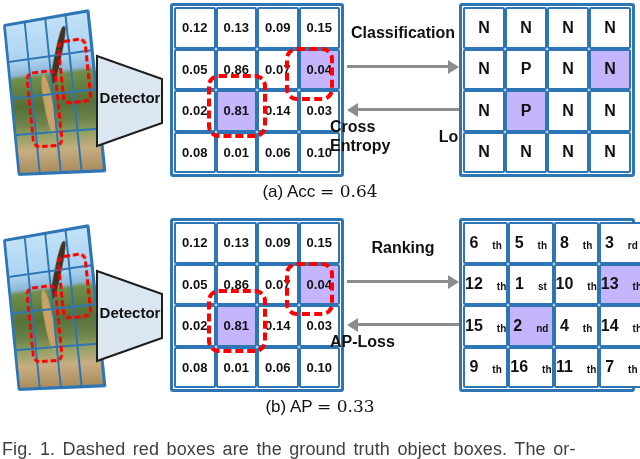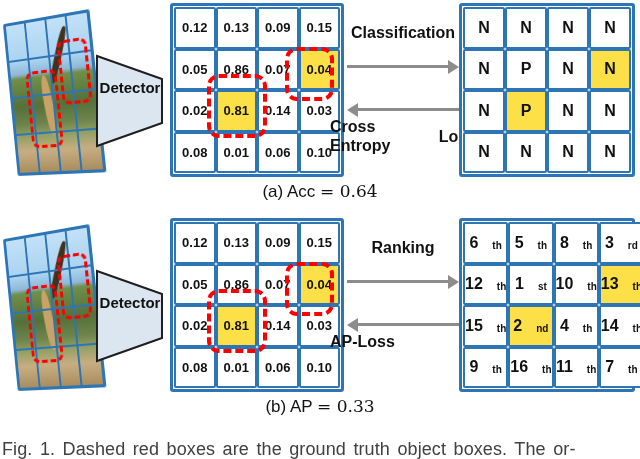--- a/index.html
+++ b/index.html
@@ -20,38 +20,38 @@
   .pgl{position:absolute;background:#2E75B6;}
   .pgl.v{top:0;bottom:0;width:2px;} .pgl.h{left:0;right:0;height:2px;}
   .v1{left:24%;} .v2{left:49%;} .v3{left:74%;}
   .h1{top:24%;} .h2{top:49%;} .h3{top:74%;}
   .pred{position:absolute;border:3px dashed #FF0000;border-radius:8px;}
   .pr1{left:19%;top:33%;width:32%;height:47%;}
   .pr2{left:61%;top:15%;width:28%;height:38%;}
 
   
   .det-shape{position:absolute;left:96px;top:54px;width:68px;height:94px;}
-  .det-label{position:absolute;left:96px;top:40px;width:68px;height:94px;
+  .det-label{position:absolute;left:96px;top:50px;width:68px;height:94px;
              display:flex;align-items:center;justify-content:center;
              font-weight:700;font-size:15px;color:#111;}
 
   
   .grid{position:absolute;top:3px;height:174px;box-sizing:border-box;
         border:3px solid #2E75B6;border-radius:3px;background:#fff;
         display:grid;grid-template-columns:repeat(4,1fr);grid-template-rows:repeat(4,1fr);
         gap:0;padding:1px;}
   .grid.score{left:170px;width:174px;}
   .grid.result{left:459px;width:176px;}
   .cell{border:2px solid #2E75B6;border-radius:2px;background:#fff;
         display:flex;align-items:baseline;justify-content:center;
         font-weight:700;color:#111;}
   .cell .n{align-self:center;}
   .score .cell{font-size:13px;}
   .result .cell{font-size:16px;}
-  .cell.hl{background:#fde047;}
+  .cell.hl{background:#c4b5fd;}
   .cell .s{font-size:10px;font-weight:600;margin-left:14px;align-self:center;padding-top:5px;}
 
   
   .gt{position:absolute;border:4px dashed #FF0000;border-radius:12px;box-sizing:border-box;}
   .gt1{left:207px;top:74px;width:60px;height:64px;}
   .gt2{left:285px;top:47px;width:49px;height:54px;}
 
   
   .arrow{position:absolute;left:347px;width:112px;height:14px;}
   .arrow.top{top:60px;} .arrow.bot{top:103px;}

